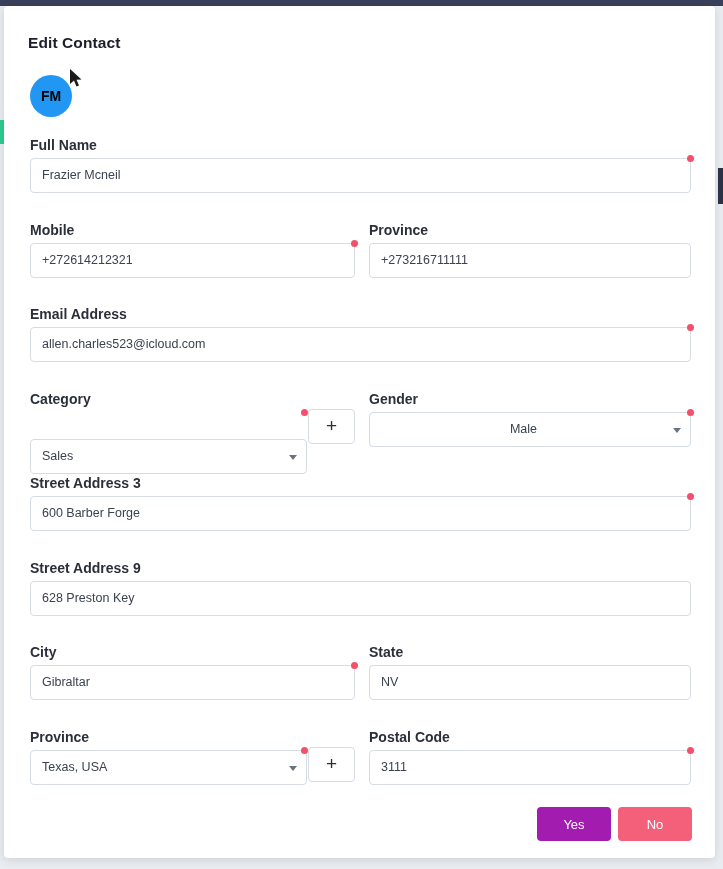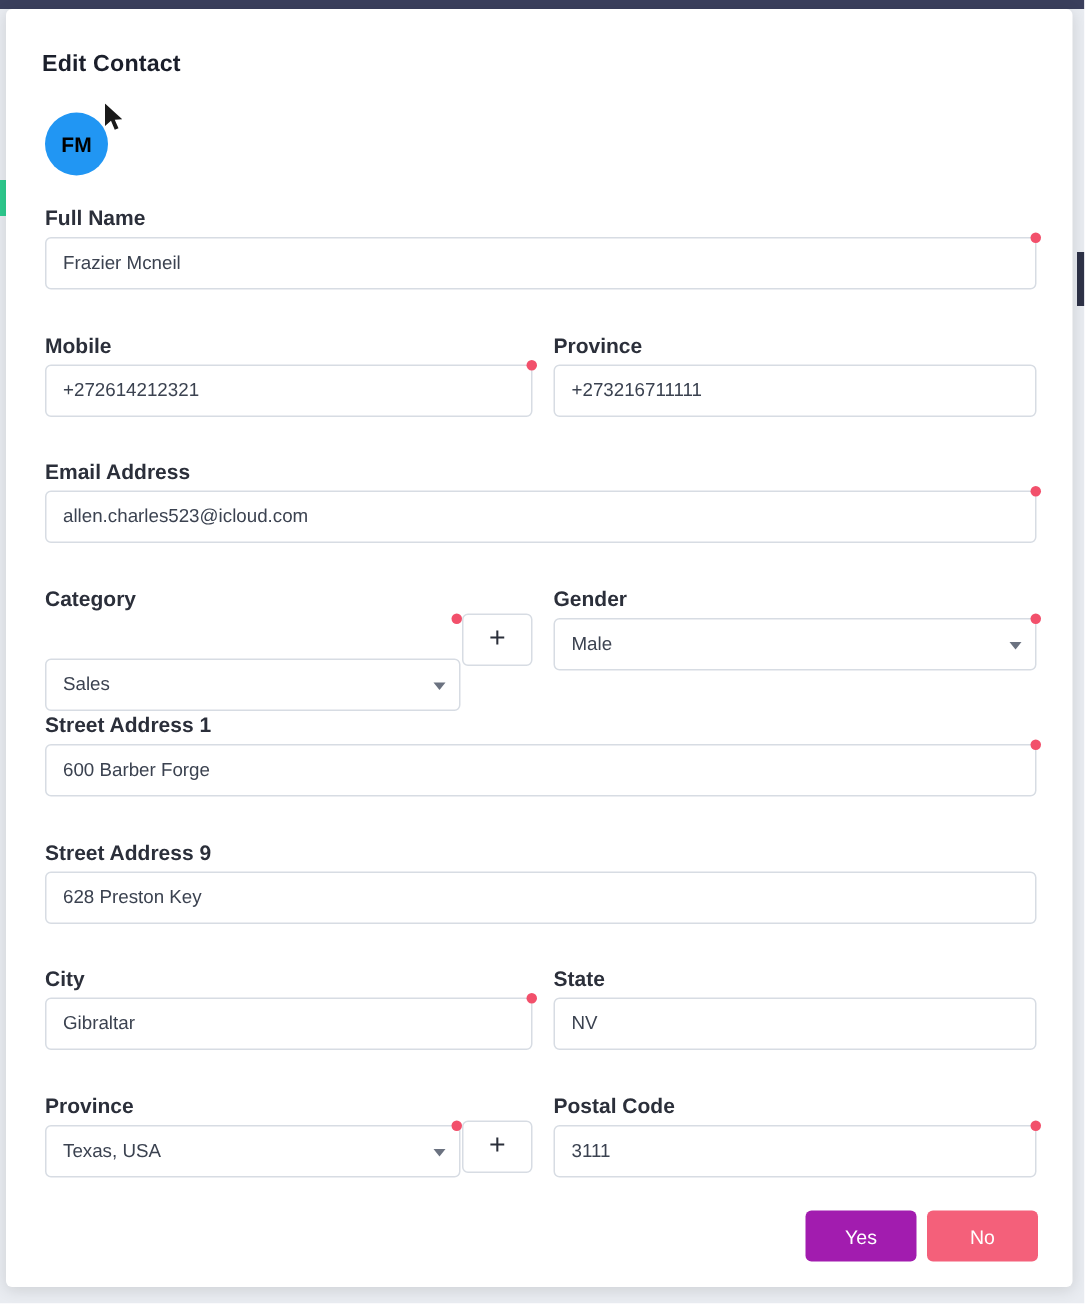--- a/index.html
+++ b/index.html
@@ -221,26 +221,26 @@
 
       <div class="field" style="left:26px; top:385px; width:325px;">
         <span class="label">Category</span>
         <div class="select" style="width:277px;margin-top:32px;">Sales<span class="caret"></span></div>
         <div class="plus-btn" style="left:278px; top:18px;">+</div>
         <div class="req-dot" style="left:271px; top:18px;"></div>
       </div>
 
       <div class="field" style="left:365px; top:385px; width:322px;">
         <span class="label">Gender</span>
-        <div class="select" style="width:322px;">Male<span class="caret"></span></div>
+        <div class="select" style="width:322px;text-align:center;">Male<span class="caret"></span></div>
         <div class="req-dot" style="left:318px; top:18px;"></div>
       </div>
 
       <div class="field" style="left:26px; top:469px; width:661px;">
-        <span class="label">Street Address 1</span>
+        <span class="label">Street Address 3</span>
         <div class="input" style="width:661px;" placeholder="Street Address 1">600 Barber Forge</div>
         <div class="req-dot" style="left:657px; top:18px;"></div>
       </div>
 
       <div class="field" style="left:26px; top:554px; width:661px;">
         <span class="label">Street Address 9</span>
         <div class="input" style="width:661px;" placeholder="Street Address 2">628 Preston Key</div>
       </div>
 
       <div class="field" style="left:26px; top:638px; width:325px;">

